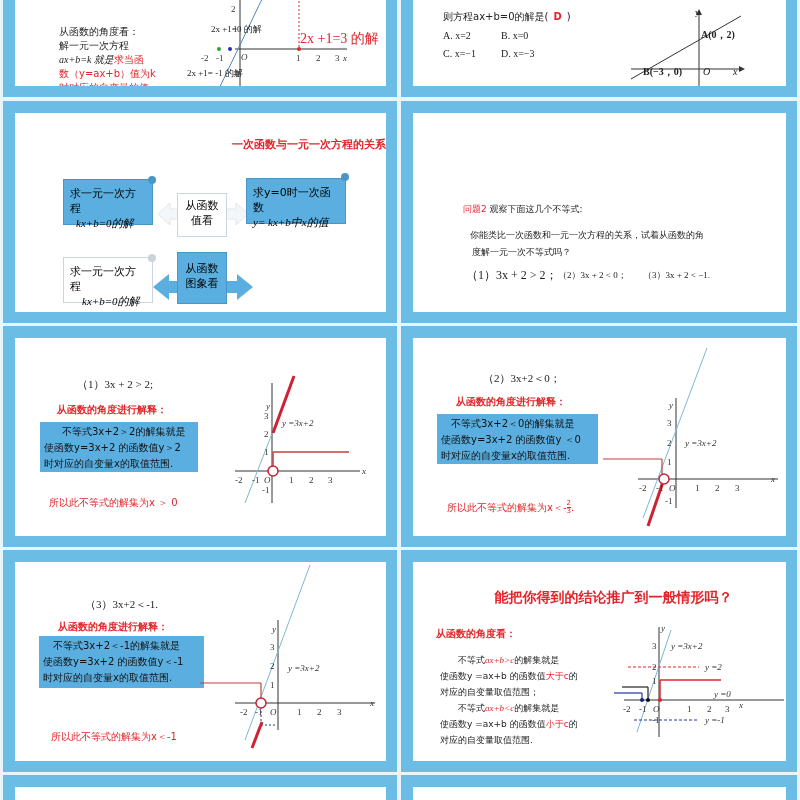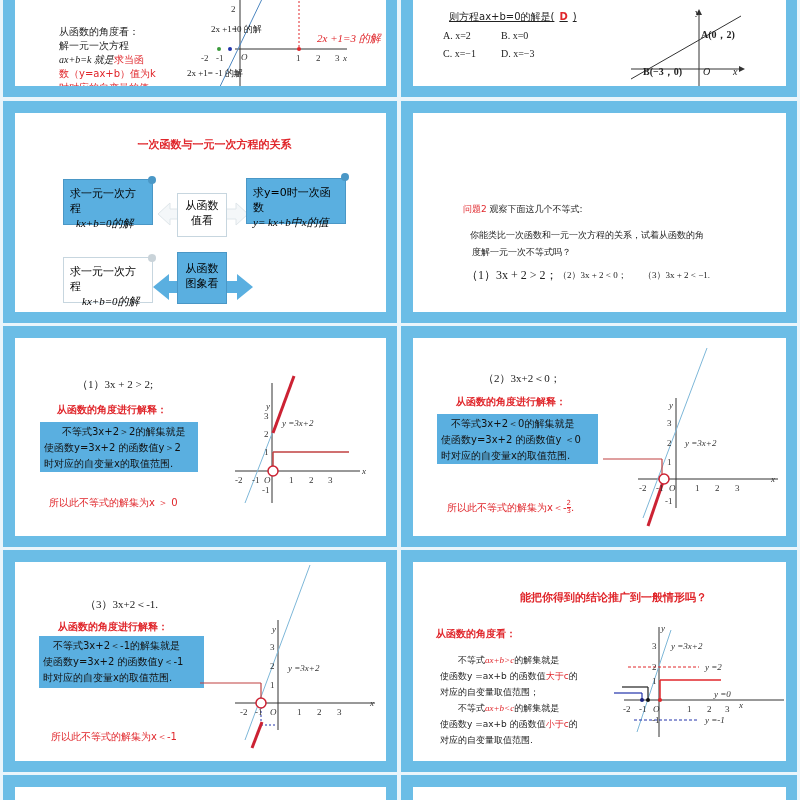--- a/index.html
+++ b/index.html
@@ -46,28 +46,28 @@
       <text class="lbl" x="26" y="64">-2</text>
       <text class="lbl" x="41" y="64">-1</text>
       <text class="lbl" x="66" y="63" font-style="italic">O</text>
       <text class="lbl" x="121" y="64">1</text>
       <text class="lbl" x="141" y="64">2</text>
       <text class="lbl" x="160" y="64">3</text>
       <text class="lbl" x="168" y="64" font-style="italic">x</text>
       <text class="lbl" x="58" y="80">-1</text>
     </svg>
     <div class="t serif" style="left:196px; top:141px; font-size:9px;">2x +1=0 的解</div>
-    <div class="t serif red" style="left:302px; top:150px; font-size:11px;font-style:italic;">2x +1=3 的解</div>
+    <div class="t serif red" style="left:285px; top:150px; font-size:14px;">2x +1=3 的解</div>
     <div class="t serif" style="left:172px; top:185px; font-size:9px;">2x +1= -1 的解</div>
   </div>
 </div>
 
 <div class="slide" style="left:401px; top:-130px; width:396px; height:227px;">
   <div class="inner">
-    <div class="t" style="left:36px; top:128px;text-decoration:underline;">
+    <div class="t" style="left:30px; top:128px;">
       <span>则方程ax+b=0的解是(</span><span class="red bold" style="padding:0 5px;">D</span><span>)</span>
     </div>
     <div class="t serif" style="left:30px; top:147px;">A. x=2</div>
     <div class="t serif" style="left:88px; top:147px;">B. x=0</div>
     <div class="t serif" style="left:30px; top:165px;">C. x=−1</div>
     <div class="t serif" style="left:88px; top:165px;">D. x=−3</div>
     <svg width="150" height="80" style="left:218px; top:130px;">
       <line x1="68" y1="0" x2="68" y2="80" stroke="#333"></line>
       <line x1="0" y1="57" x2="110" y2="57" stroke="#333"></line>
       <line x1="0" y1="67" x2="110" y2="4" stroke="#333"></line>
@@ -77,21 +77,21 @@
     <div class="t serif" style="left:282px; top:124px; font-size:9px;">y</div>
     <div class="t serif bold" style="left:288px; top:146px;text-align:center;">A(0，2)</div>
     <div class="t serif bold" style="left:230px; top:183px;">B(−3，0)</div>
     <div class="t serif" style="left:290px; top:183px; font-style:italic;">O</div>
     <div class="t serif" style="left:320px; top:183px; font-style:italic;">x</div>
   </div>
 </div>
 
 <div class="slide" style="left:3px; top:101px; width:394px; height:222px;">
   <div class="inner">
-    <div class="t red bold" style="left:0; right:0; text-align:center; top:25px; font-size:11px;margin-left:28px;">一次函数与一元一次方程的关系</div>
+    <div class="t red bold" style="left:0; right:0; text-align:right; top:25px; font-size:11px;margin-left:28px;">一次函数与一元一次方程的关系</div>
 
     <div class="scroll filled" style="left:48px; top:66px; width:90px; height:46px;">
       <span class="curl" style="right:-4px; top:-4px;"></span>
       <div>求一元一次方程</div>
       <div class="serif" style="font-style:italic; padding-left:6px;">kx+b=0的解</div>
     </div>
     <svg width="90" height="30" style="left:143px; top:86px;">
       <polygon points="0,15 12,4 12,10 78,10 78,4 90,15 78,26 78,20 12,20 12,26" fill="#f4f7f9" stroke="#dfe6ea"></polygon>
     </svg>
     <div class="scroll plain" style="left:162px; top:80px; width:50px; height:44px; text-align:center; padding:4px;">
@@ -239,21 +239,21 @@
       <text class="lbl" x="117" y="145">2</text>
       <text class="lbl" x="137" y="145">3</text>
       <text class="lbl" x="170" y="136" font-style="italic">x</text>
       <text class="lbl" x="88" y="101" font-style="italic">y =3x+2</text>
     </svg>
   </div>
 </div>
 
 <div class="slide" style="left:401px; top:550px; width:396px; height:222px;">
   <div class="inner">
-    <div class="t red bold" style="left:0; right:0; text-align:center; top:29px; font-size:11px; padding-left:28px;">能把你得到的结论推广到一般情形吗？</div>
+    <div class="t red bold" style="left:0; right:0; text-align:center; top:29px; font-size:14px; padding-left:28px;">能把你得到的结论推广到一般情形吗？</div>
     <div class="t red bold" style="left:23px; top:65px;">从函数的角度看：</div>
 
     <div class="t" style="left:45px; top:92px; font-size:9px;">
       <span>不等式</span><span class="red serif" style="font-style:italic;">ax+b&gt;c</span><span>的解集就是</span>
     </div>
     <div class="t" style="left:27px; top:108px; font-size:9px;">
       <span>使函数y =ax+b 的函数值</span><span class="red">大于c</span><span>的</span>
     </div>
     <div class="t" style="left:27px; top:124px; font-size:9px;">对应的自变量取值范围；</div>
 

